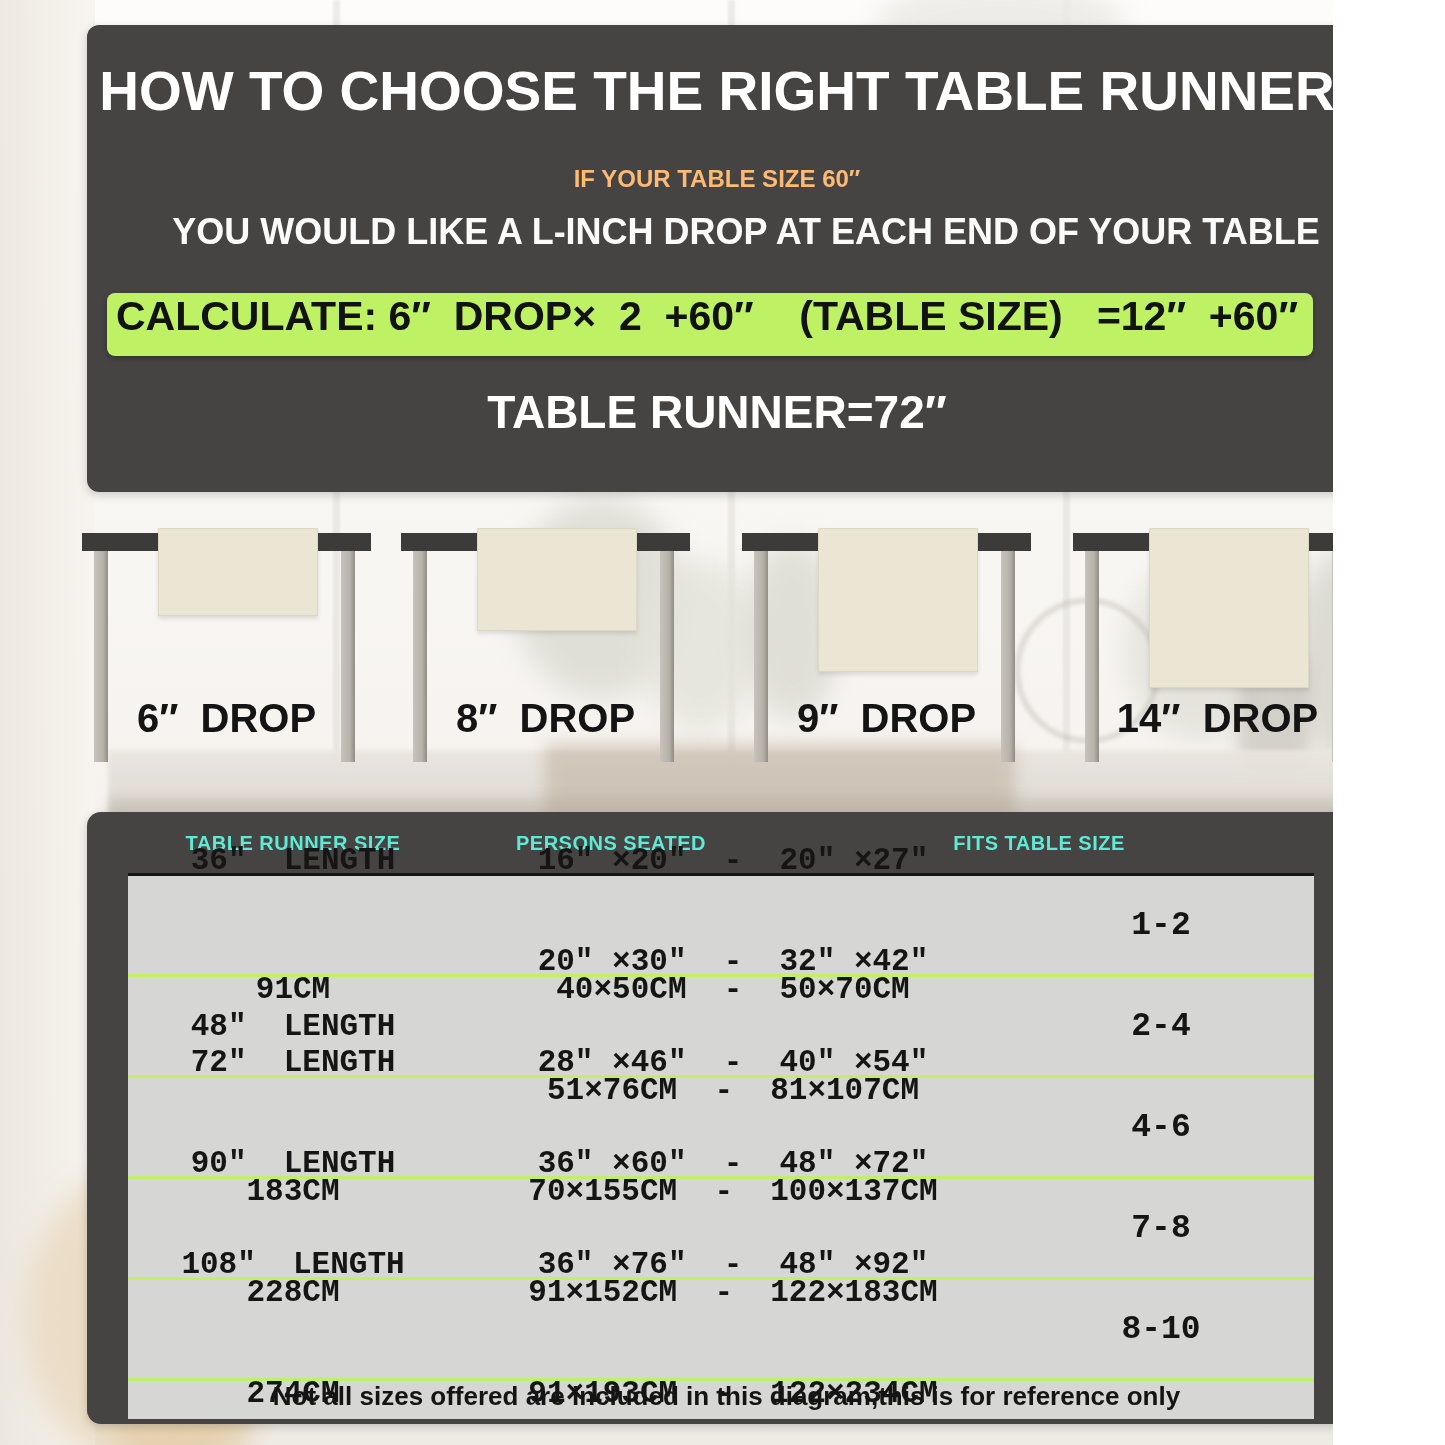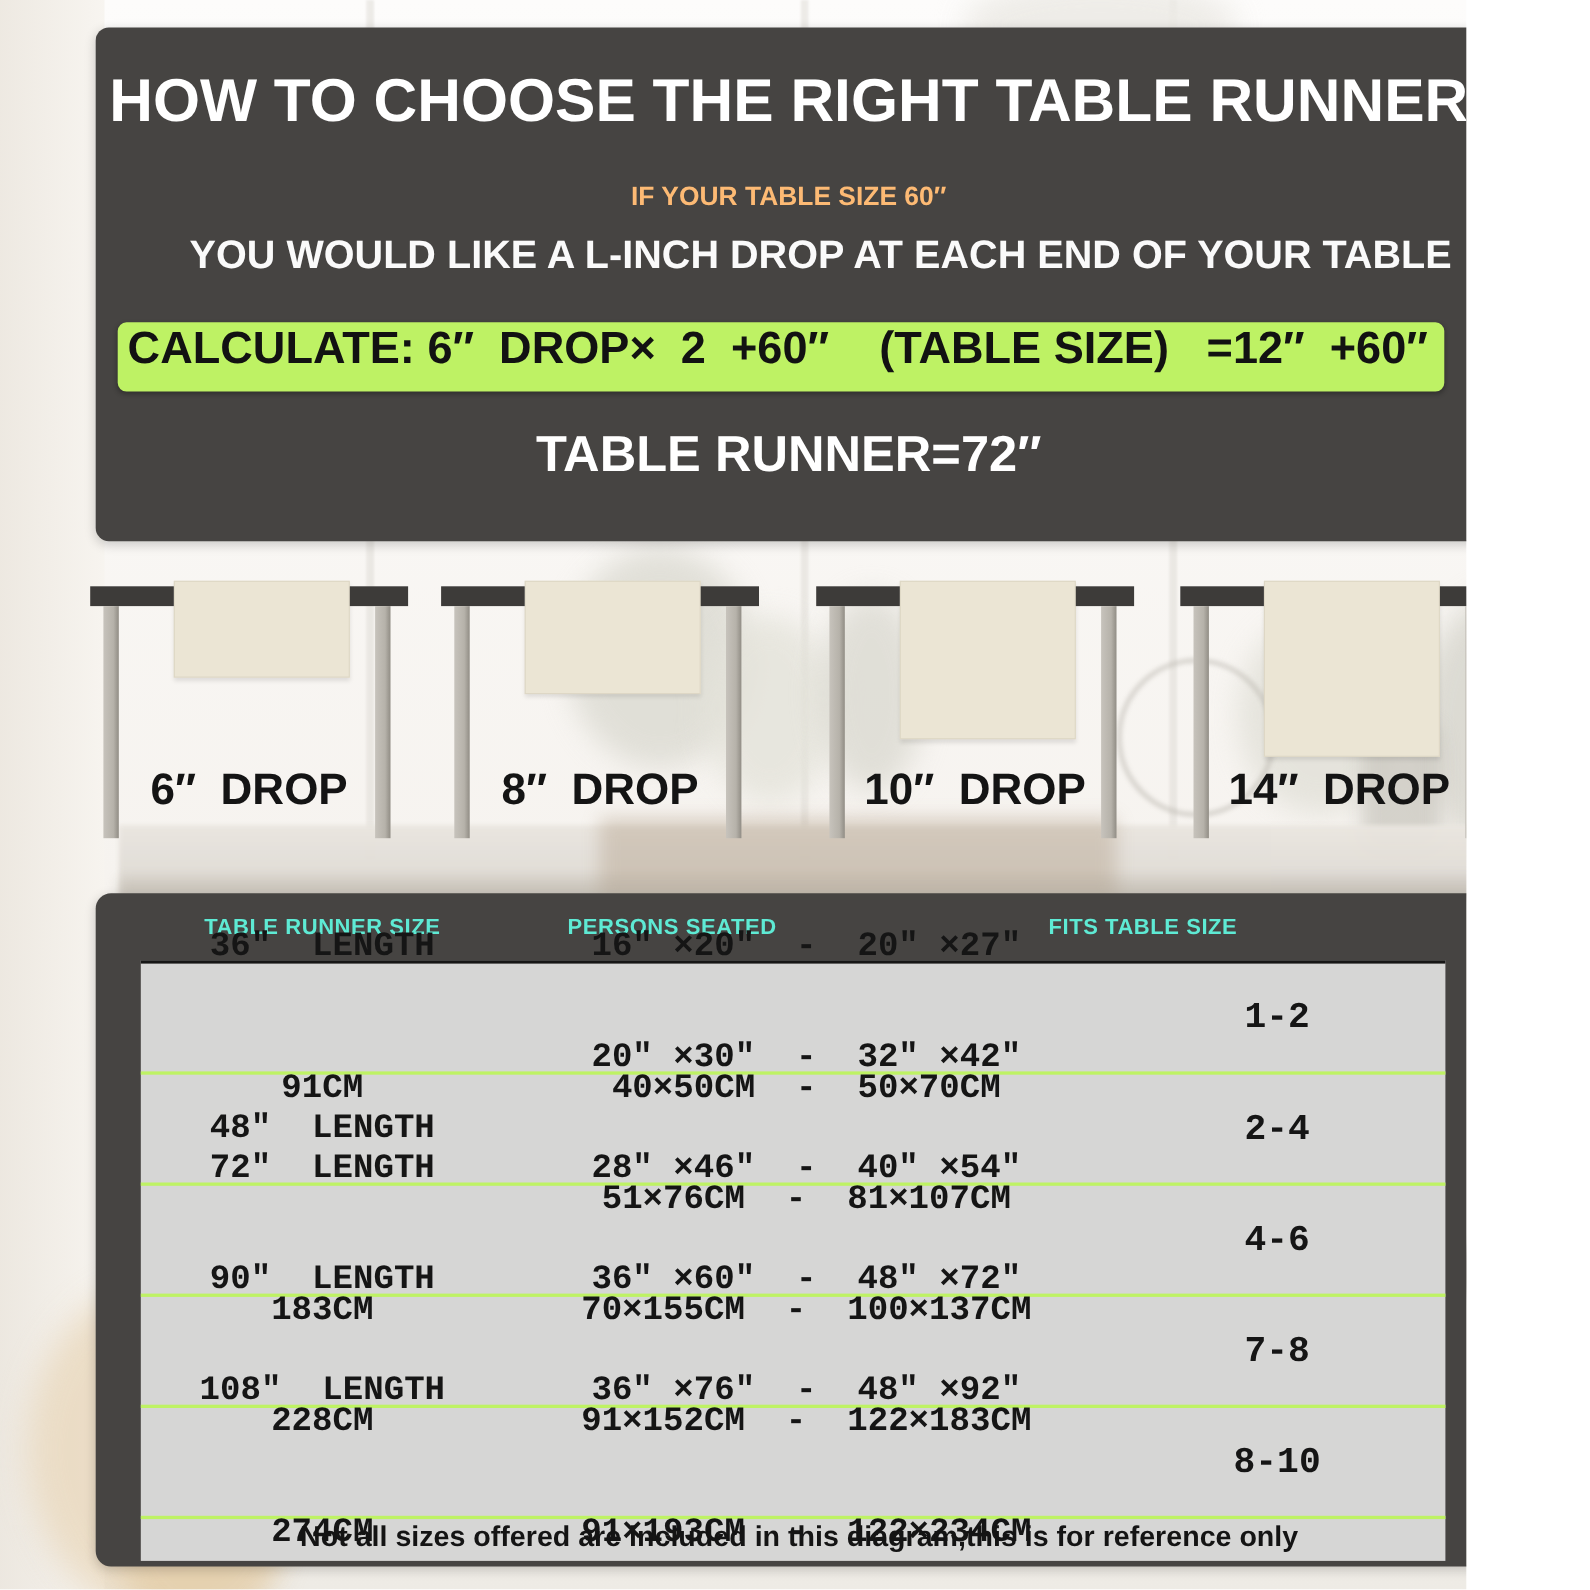--- a/index.html
+++ b/index.html
@@ -133,21 +133,21 @@
       <div class="abs leg leg-l"></div>
       <div class="abs leg leg-r"></div>
       <div class="abs drop-label">8″  DROP</div>
     </div>
     <div class="abs diagram dg3">
       <div class="abs runner"></div>
       <div class="abs ttl"></div>
       <div class="abs ttr"></div>
       <div class="abs leg leg-l"></div>
       <div class="abs leg leg-r"></div>
-      <div class="abs drop-label">10″  DROP</div>
+      <div class="abs drop-label">9″  DROP</div>
     </div>
     <div class="abs diagram dg4">
       <div class="abs runner"></div>
       <div class="abs ttl"></div>
       <div class="abs ttr"></div>
       <div class="abs leg leg-l"></div>
       <div class="abs leg leg-r"></div>
       <div class="abs drop-label">14″  DROP</div>
     </div>
   </div>

